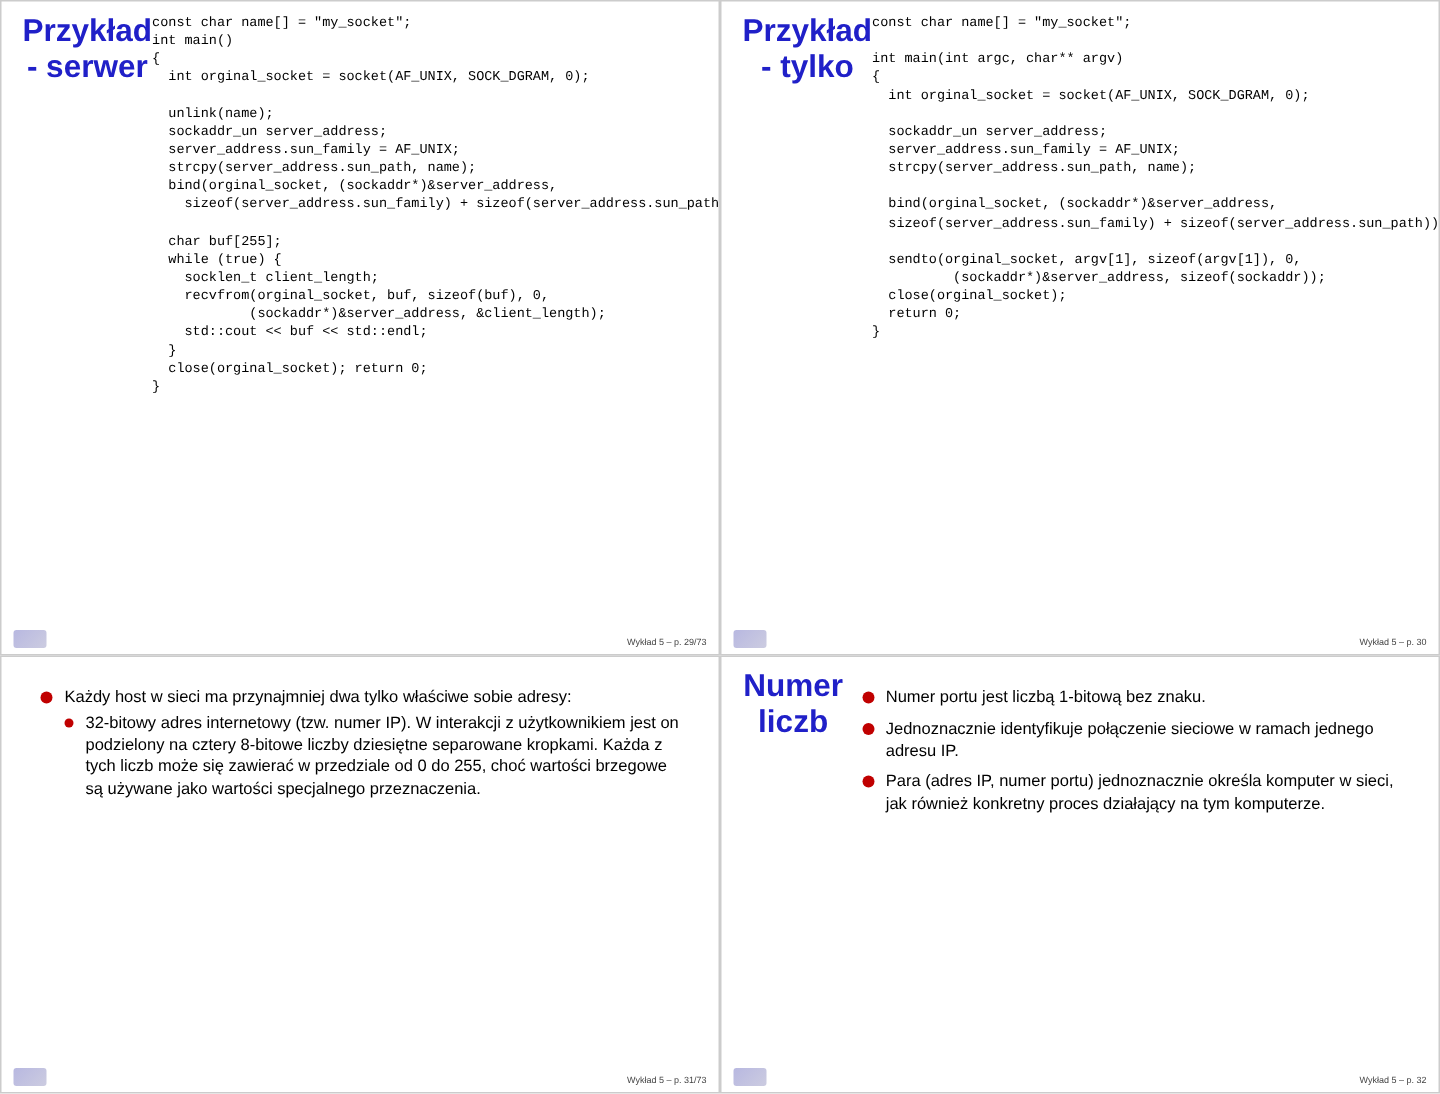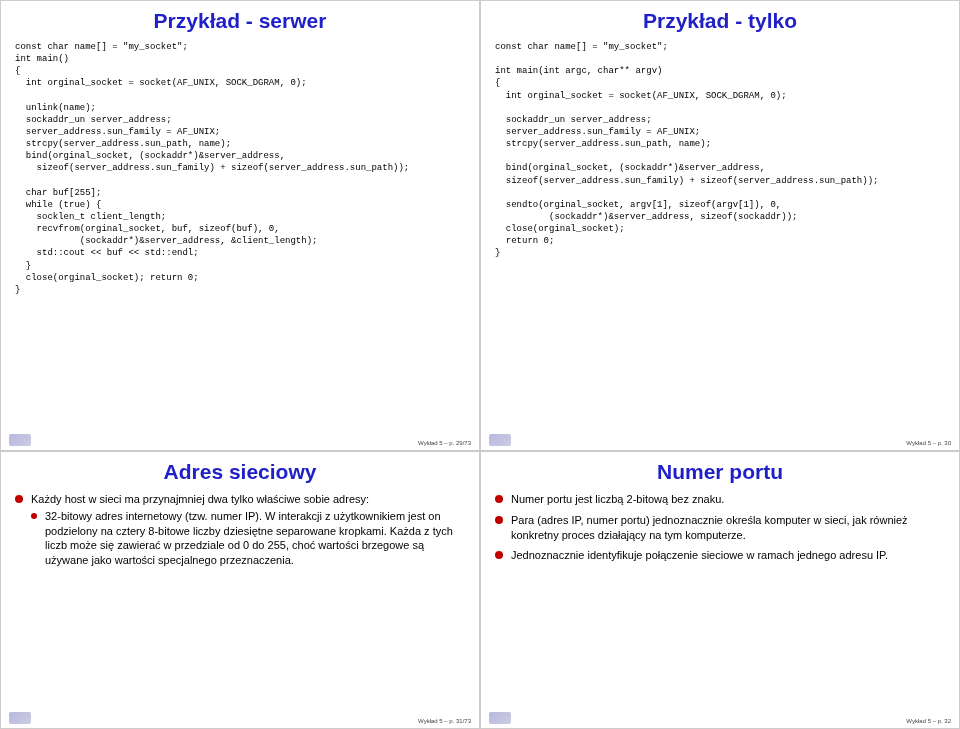--- a/index.html
+++ b/index.html
@@ -11,21 +11,20 @@
     display: grid;
     grid-template-columns: 1fr 1fr;
     grid-template-rows: auto auto;
   }
   .slide {
     border: 1px solid #ccc;
     padding: 8px 14px 6px 14px;
     position: relative;
     overflow: hidden;
     display: flex;
-    flex-direction: column;
   }
   .title {
     color: #2020c8;
     font-weight: bold;
     font-size: 21px;
     text-align: center;
     margin-bottom: 8px;
   }
   pre.code {
     font-family: "Courier New", Courier, monospace;
@@ -36,21 +35,21 @@
     flex: 0 0 auto;
   }
   .content {
     font-size: 11px;
     line-height: 1.35;
     color: #000;
   }
   ul.outer {
     list-style: none;
     padding: 0;
-    margin: 0;
+    margin: 12px;
   }
   ul.outer > li {
     position: relative;
     padding-left: 16px;
     margin-bottom: 6px;
   }
   ul.outer > li::before {
     content: "";
     position: absolute;
     left: 0;
@@ -154,43 +153,42 @@
   close(orginal_socket);
   return 0;
 }</pre>
   <div class="footer">
     <div class="logo"></div>
     <div class="pagenum">Wykład 5 – p. 30</div>
   </div>
 </div>
 
 <div class="slide">
-  <div class="title">Adres sieciowy</div>
   <div class="content">
     <ul class="outer">
       <li>
         <span>Każdy host w sieci ma przynajmniej dwa tylko właściwe sobie adresy:</span>
         <ul class="inner">
           <li>32-bitowy adres internetowy (tzw. numer IP). W interakcji z użytkownikiem jest on podzielony na cztery 8-bitowe liczby dziesiętne separowane kropkami. Każda z tych liczb może się zawierać w przedziale od 0 do 255, choć wartości brzegowe są używane jako wartości specjalnego przeznaczenia.</li>
         </ul>
       </li>
     </ul>
   </div>
   <div class="footer">
     <div class="logo"></div>
     <div class="pagenum">Wykład 5 – p. 31/73</div>
   </div>
 </div>
 
 <div class="slide">
-  <div class="title">Numer portu</div>
+  <div class="title">Numer liczb</div>
   <div class="content">
     <ul class="outer">
-      <li>Numer portu jest liczbą 2-bitową bez znaku.</li>
+      <li>Numer portu jest liczbą 1-bitową bez znaku.</li>
+      <li>Jednoznacznie identyfikuje połączenie sieciowe w ramach jednego adresu IP.</li>
       <li>Para (adres IP, numer portu) jednoznacznie określa komputer w sieci, jak również konkretny proces działający na tym komputerze.</li>
-      <li>Jednoznacznie identyfikuje połączenie sieciowe w ramach jednego adresu IP.</li>
     </ul>
   </div>
   <div class="footer">
     <div class="logo"></div>
     <div class="pagenum">Wykład 5 – p. 32</div>
   </div>
 </div>
 
 </body></html>

